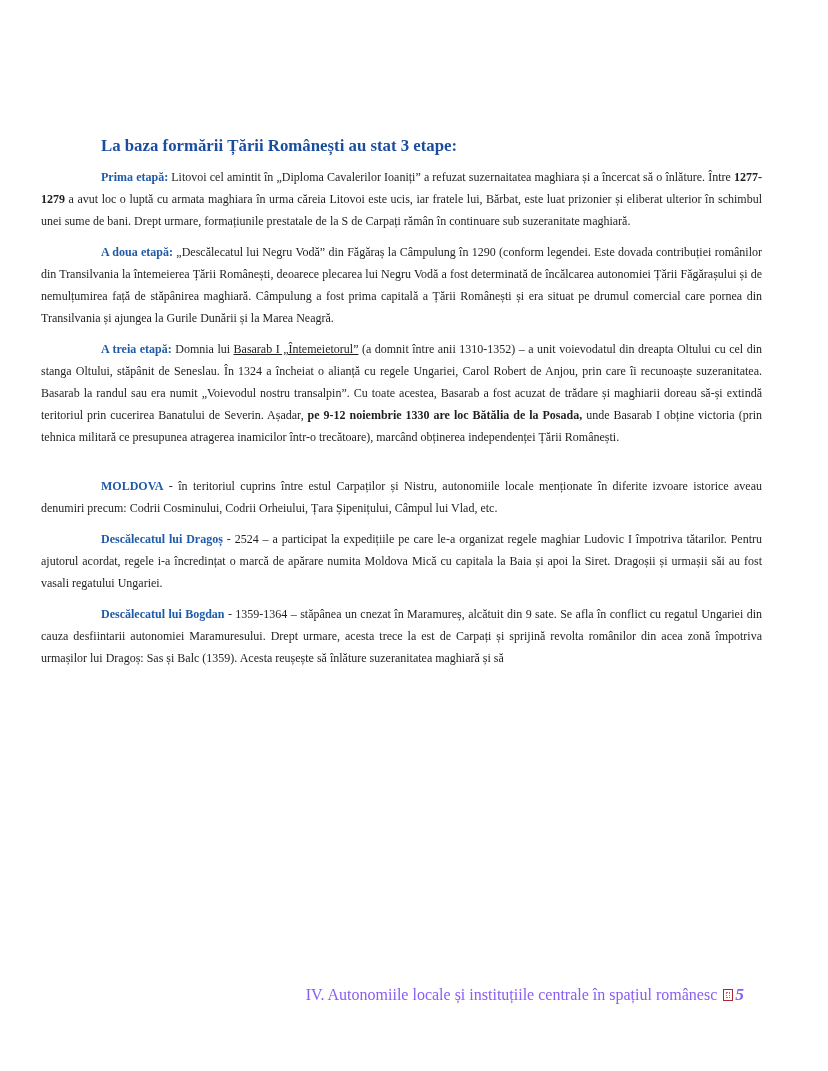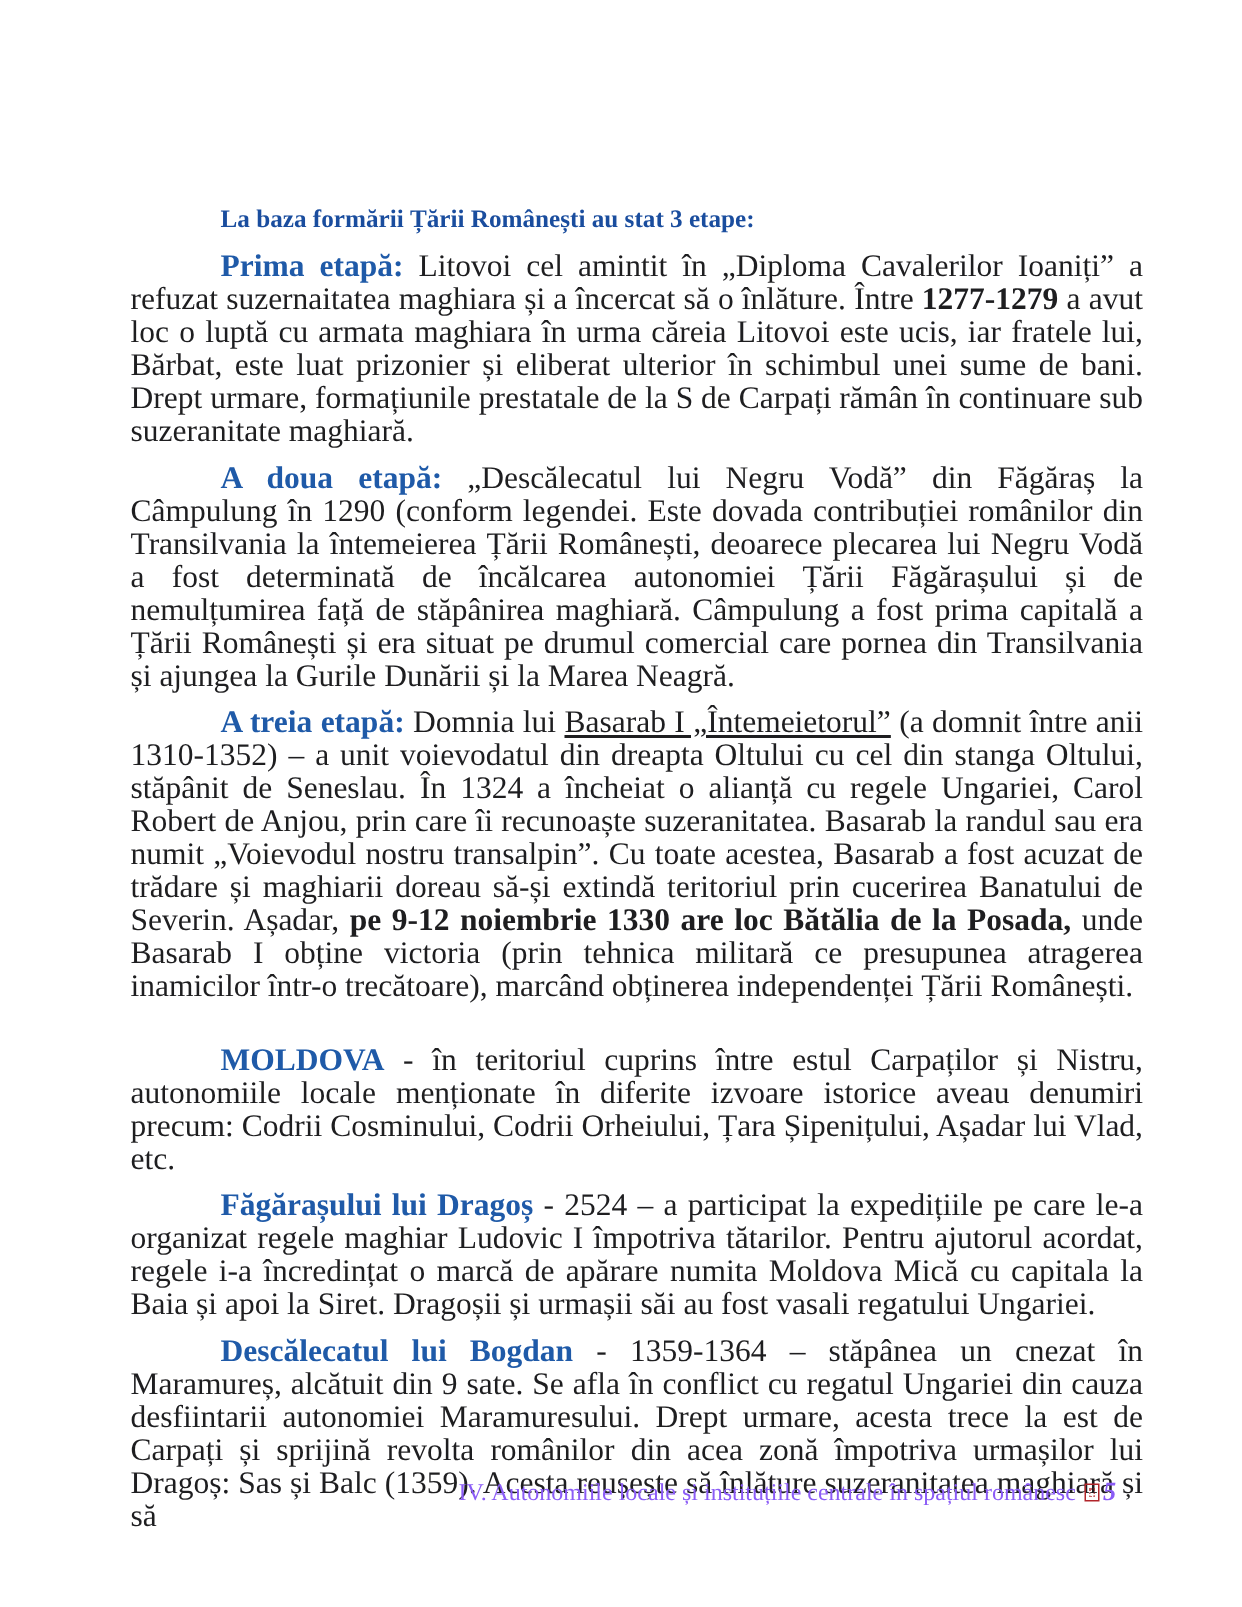--- a/index.html
+++ b/index.html
@@ -11,34 +11,34 @@
     width: 828px;
     height: 1071px;
     overflow: hidden;
     font-family: "Liberation Serif", "DejaVu Serif", serif;
   }
   .page {
     position: relative;
     width: 828px;
     height: 1071px;
     box-sizing: border-box;
-    padding: 135px 66px 0 87px;
+    padding: 135px 66px 0 41px;
     color: #1e1e20;
     background: #ffffff;
   }
   .doc-heading {
     font-size: 16.8px;
     line-height: 22px;
     font-weight: bold;
     color: #1a4d9e;
     text-indent: 60px;
     margin: 0 0 9px 0;
   }
   .para {
-    font-size: 21px;
+    font-size: 12px;
     line-height: 22px;
     text-align: justify;
     text-indent: 60px;
     margin: 0 0 9px 0;
   }
   .para-moldova { margin-top: 27px; }
   .lead {
     color: #1f5aa8;
     font-weight: bold;
   }
@@ -81,22 +81,22 @@
 <div class="page">
 
   <h1 class="doc-heading">La baza formării Țării Românești au stat 3 etape:</h1>
 
   <p class="para"><span class="lead">Prima etapă:</span><span> Litovoi cel amintit în „Diploma Cavalerilor Ioaniți” a refuzat suzernaitatea maghiara și a încercat să o înlăture. Între </span><span class="b">1277-1279</span><span> a avut loc o luptă cu armata maghiara în urma căreia Litovoi este ucis, iar fratele lui, Bărbat, este luat prizonier și eliberat ulterior în schimbul unei sume de bani. Drept urmare, formațiunile prestatale de la S de Carpați rămân în continuare sub suzeranitate maghiară.</span></p>
 
   <p class="para"><span class="lead">A doua etapă:</span><span> „Descălecatul lui Negru Vodă” din Făgăraș la Câmpulung în 1290 (conform legendei. Este dovada contribuției românilor din Transilvania la întemeierea Țării Românești, deoarece plecarea lui Negru Vodă a fost determinată de încălcarea autonomiei Țării Făgărașului și de nemulțumirea față de stăpânirea maghiară. Câmpulung a fost prima capitală a Țării Românești și era situat pe drumul comercial care pornea din Transilvania și ajungea la Gurile Dunării și la Marea Neagră.</span></p>
 
   <p class="para"><span class="lead">A treia etapă:</span><span> Domnia lui </span><span class="u">Basarab I „Întemeietorul”</span><span> (a domnit între anii 1310-1352) – a unit voievodatul din dreapta Oltului cu cel din stanga Oltului, stăpânit de Seneslau. În 1324 a încheiat o alianță cu regele Ungariei, Carol Robert de Anjou, prin care îi recunoaște suzeranitatea. Basarab la randul sau era numit „Voievodul nostru transalpin”. Cu toate acestea, Basarab a fost acuzat de trădare și maghiarii doreau să-și extindă teritoriul prin cucerirea Banatului de Severin. Așadar, </span><span class="b">pe 9-12 noiembrie 1330 are loc Bătălia de la Posada,</span><span> unde Basarab I obține victoria (prin tehnica militară ce presupunea atragerea inamicilor într-o trecătoare), marcând obținerea independenței Țării Românești.</span></p>
 
-  <p class="para para-moldova"><span class="lead">MOLDOVA</span><span> - în teritoriul cuprins între estul Carpaților și Nistru, autonomiile locale menționate în diferite izvoare istorice aveau denumiri precum: Codrii Cosminului, Codrii Orheiului, Țara Șipenițului, Așadar lui Vlad, etc.</span></p>
+  <p class="para para-moldova"><span class="lead">MOLDOVA</span><span> - în teritoriul cuprins între estul Carpaților și Nistru, autonomiile locale menționate în diferite izvoare istorice aveau denumiri precum: Codrii Cosminului, Codrii Orheiului, Țara Șipenițului, Câmpul lui Vlad, etc.</span></p>
 
 
-  <p class="para"><span class="lead">Făgărașului lui Dragoș</span><span> - 2524 – a participat la expedițiile pe care le-a organizat regele maghiar Ludovic I împotriva tătarilor. Pentru ajutorul acordat, regele i-a încredințat o marcă de apărare numita Moldova Mică cu capitala la Baia și apoi la Siret. Dragoșii și urmașii săi au fost vasali regatului Ungariei.</span></p>
+  <p class="para"><span class="lead">Descălecatul lui Dragoș</span><span> - 2524 – a participat la expedițiile pe care le-a organizat regele maghiar Ludovic I împotriva tătarilor. Pentru ajutorul acordat, regele i-a încredințat o marcă de apărare numita Moldova Mică cu capitala la Baia și apoi la Siret. Dragoșii și urmașii săi au fost vasali regatului Ungariei.</span></p>
 
   <p class="para"><span class="lead">Descălecatul lui Bogdan</span><span> - 1359-1364 – stăpânea un cnezat în Maramureș, alcătuit din 9 sate. Se afla în conflict cu regatul Ungariei din cauza desfiintarii autonomiei Maramuresului. Drept urmare, acesta trece la est de Carpați și sprijină revolta românilor din acea zonă împotriva urmașilor lui Dragoș: Sas și Balc (1359). Acesta reușește să înlăture suzeranitatea maghiară și să</span></p>
 
   <div class="footer"><span>IV. Autonomiile locale și instituțiile centrale în spațiul românesc</span><span class="tofu"></span><span class="pagenum">5</span></div>
 
 </div>
 
 </body></html>

